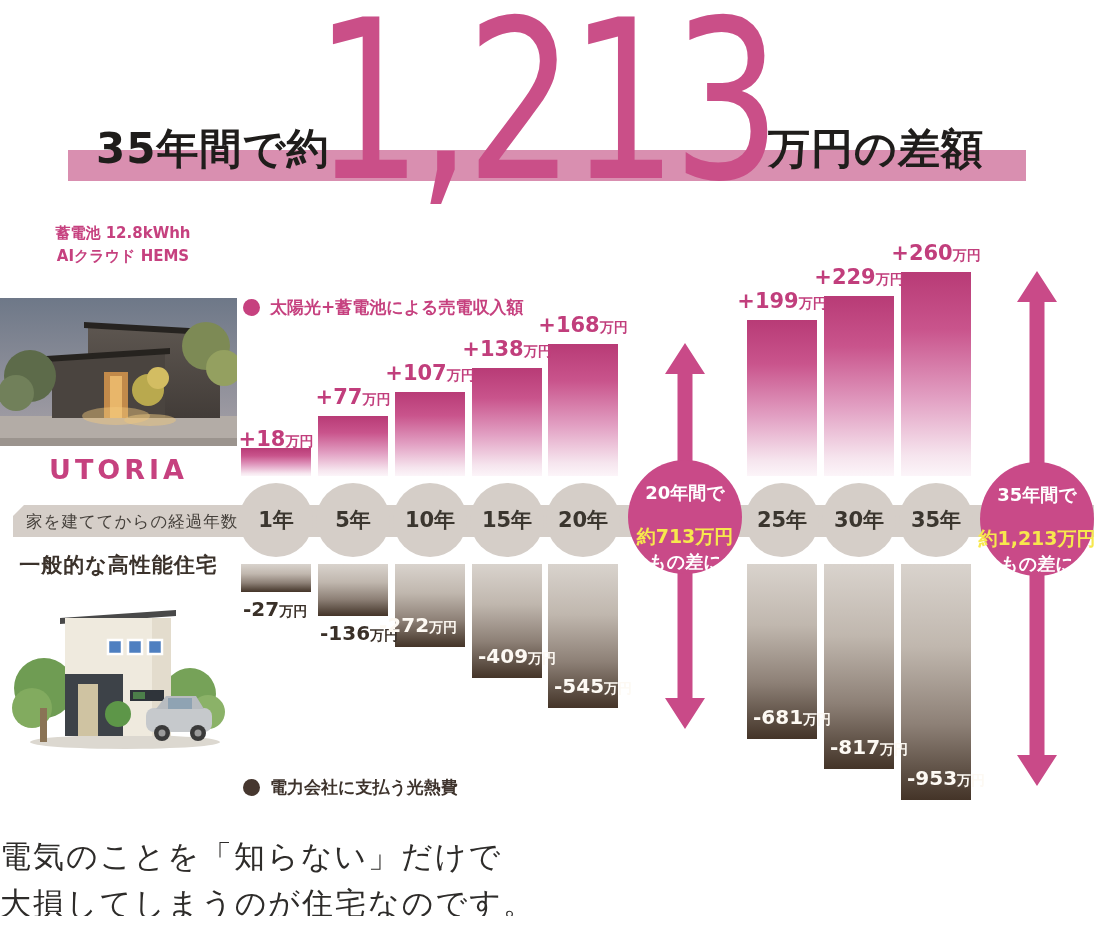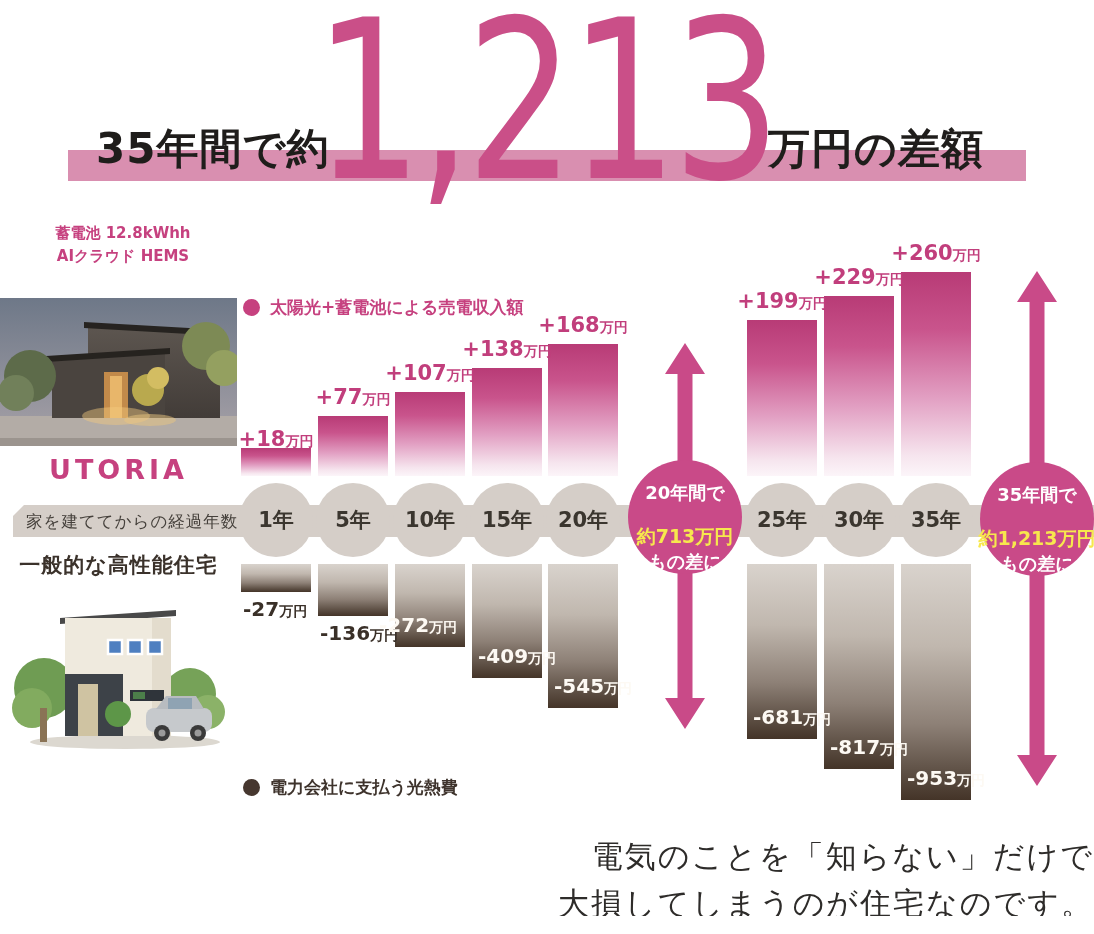--- a/index.html
+++ b/index.html
@@ -49,21 +49,21 @@
           font-size:21px;font-weight:bold;color:#3b362f;}
 
   
   .badge-arrow{position:absolute;z-index:4;}
   .badge-circle{position:absolute;width:114px;height:114px;border-radius:50%;background:#c94a88;z-index:5;
                 display:flex;flex-direction:column;align-items:center;justify-content:flex-end;text-align:center;}
   .badge-circle div{color:#ffffff;font-weight:bold;font-size:18px;line-height:25px;white-space:nowrap;}
   .badge-circle div.yellow{color:#f7e84d;font-size:19px;margin-top:19px;}
 
   
-  .footer{position:absolute;left:0;top:833px;width:1094px;text-align:right;
+  .footer{position:absolute;left:0;top:833px;width:1094px;text-align:left;
           font-family:"DejaVu Serif","Liberation Serif",serif;color:#2e2c2a;font-size:31px;line-height:47px;letter-spacing:2px;}
 </style>
 </head>
 <body>
 
 <div id="stage">
 
   <div class="title-underline"></div>
   <div class="t-pre">35年間で約</div>
   <div class="t-big">1,213</div>

